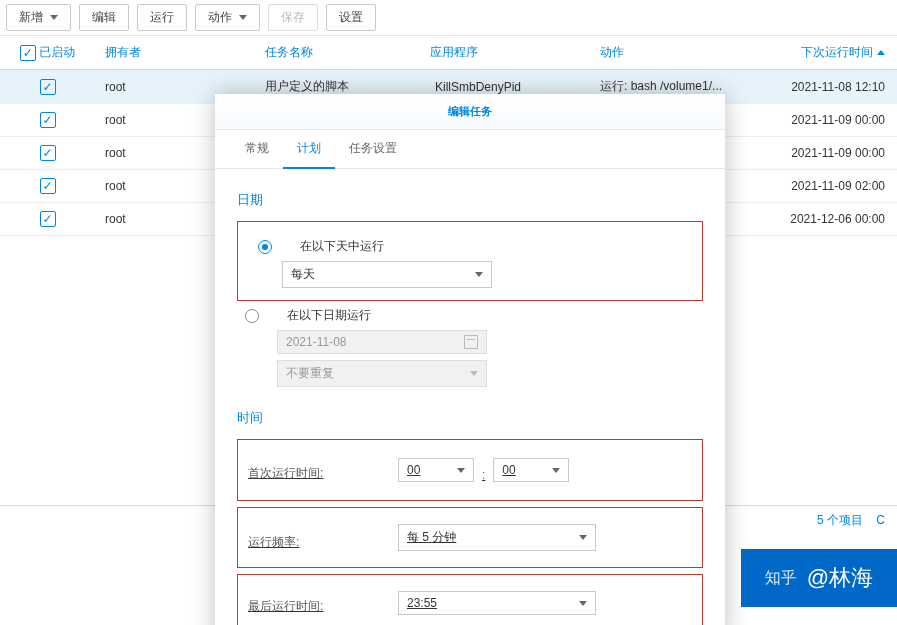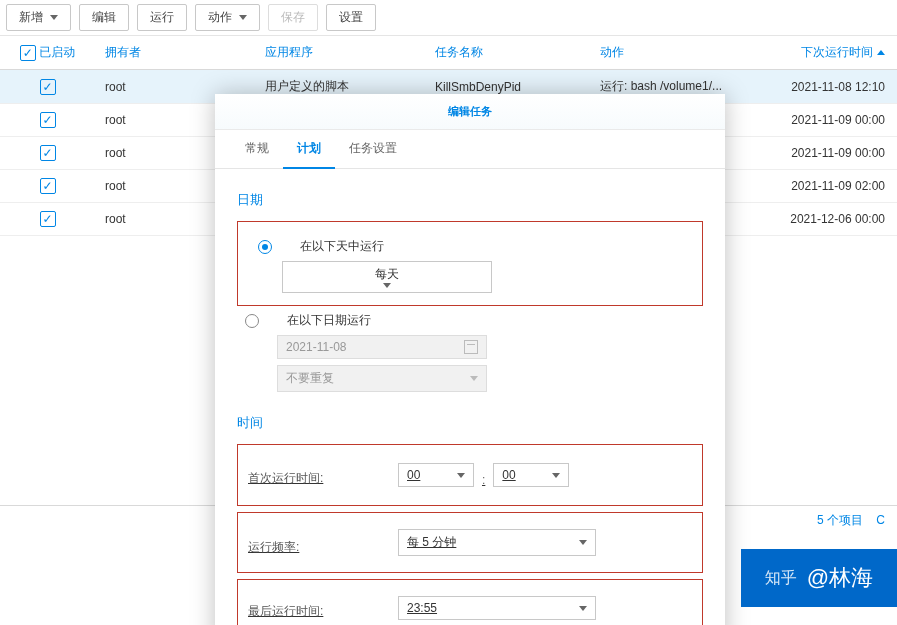--- a/index.html
+++ b/index.html
@@ -29,21 +29,21 @@
 .checkbox .tick { color:#0086e5; font-size:12px; line-height:1; }
 
 .footer-bar { position:absolute; top:505px; left:0; right:0; border-top:1px solid #d9d9d9; padding:6px 12px; text-align:right; color:#0086e5; font-size:12px; }
 .footer-bar .refresh { margin-left:10px; color:#0086e5; }
 
 
 .modal { position:absolute; left:215px; top:94px; width:510px; background:#fff; box-shadow:0 0 25px rgba(0,0,0,0.25); border-radius:2px; }
 .modal-title { text-align:center; padding:10px 0; color:#0086e5; font-weight:bold; font-size:11px; border-bottom:1px solid #eaeaea; background:linear-gradient(#fff,#f7fbfd); }
 .tabs { display:flex; border-bottom:1px solid #e5e5e5; padding:0 16px; }
 .tab { padding:10px 14px; color:#666; cursor:pointer; }
-.tab.active { color:#0086e5; border-bottom:2px solid #0086e5; margin-bottom:-1px;font-weight:bold; }
+.tab.active { color:#0086e5; border-bottom:2px solid #0086e5; margin-bottom:-1px; }
 .modal-body { padding:16px 22px 8px 22px; }
 .section-title { color:#0086e5; font-size:13px; margin:6px 0 12px 0; }
 .radio-row { display:flex; align-items:center; gap:28px; margin:6px 8px;text-align:center; }
 .radio { width:14px; height:14px; border:1px solid #888; border-radius:50%; display:inline-flex; align-items:center; justify-content:center; }
 .radio.checked .dot { width:6px; height:6px; background:#0086e5; border-radius:50%; }
 .radio.checked { border-color:#0086e5; }
 .select { background:#fff; border:1px solid #c8c8c8; padding:4px 8px; display:flex; align-items:center; justify-content:space-between; font-size:12px; color:#333; }
 .select.disabled { background:#f1f1f1; color:#999; border-color:#ddd; }
 .select .dcaret { width:0; height:0; border-left:4px solid transparent; border-right:4px solid transparent; border-top:5px solid #666; }
 .select.disabled .dcaret { border-top-color:#bbb; }
@@ -77,22 +77,22 @@
     </div>
   <div class="btn disabled">保存</div>
   <div class="btn">设置</div>
 </div>
 
 <div class="table-head">
   <div class="cell col-enable"><span class="checkbox">
         <span class="tick">✓</span>
       </span>&nbsp;<span>已启动</span></div>
   <div class="cell col-owner">拥有者</div>
+  <div class="cell col-task">任务名称</div>
   <div class="cell col-app">应用程序</div>
-  <div class="cell col-task">任务名称</div>
   <div class="cell col-action">动作</div>
   <div class="cell col-next">
       <span>下次运行时间</span>
       <span class="sort-asc"></span>
     </div>
 </div>
 
 <div class="row selected">
   <div class="cell col-enable">
       <span class="checkbox">
@@ -170,21 +170,21 @@
     <div class="section-title">日期</div>
 
     <div class="hl-box">
       <div class="radio-row">
         <span class="radio checked">
             <span class="dot"></span>
           </span>
         <span>在以下天中运行</span>
       </div>
       <div style="margin-left:32px;">
-        <div class="select" style="width:210px;flex-direction:column;">
+        <div class="select" style="width:210px;">
           <span>每天</span>
             <span class="dcaret"></span>
         </div>
       </div>
     </div>
 
     <div class="radio-row">
       <span class="radio"></span>
       <span>在以下日期运行</span>
     </div>

